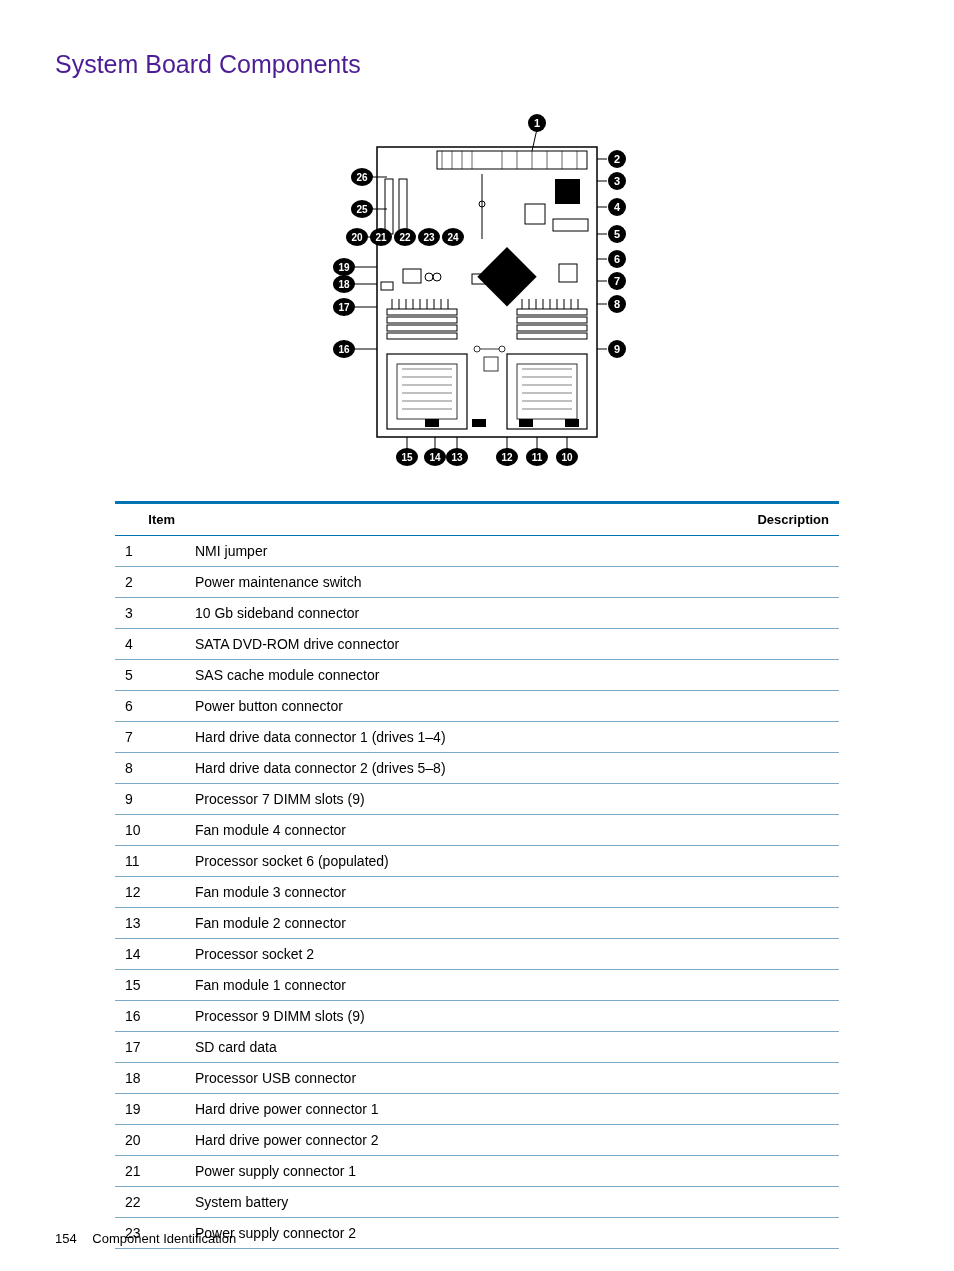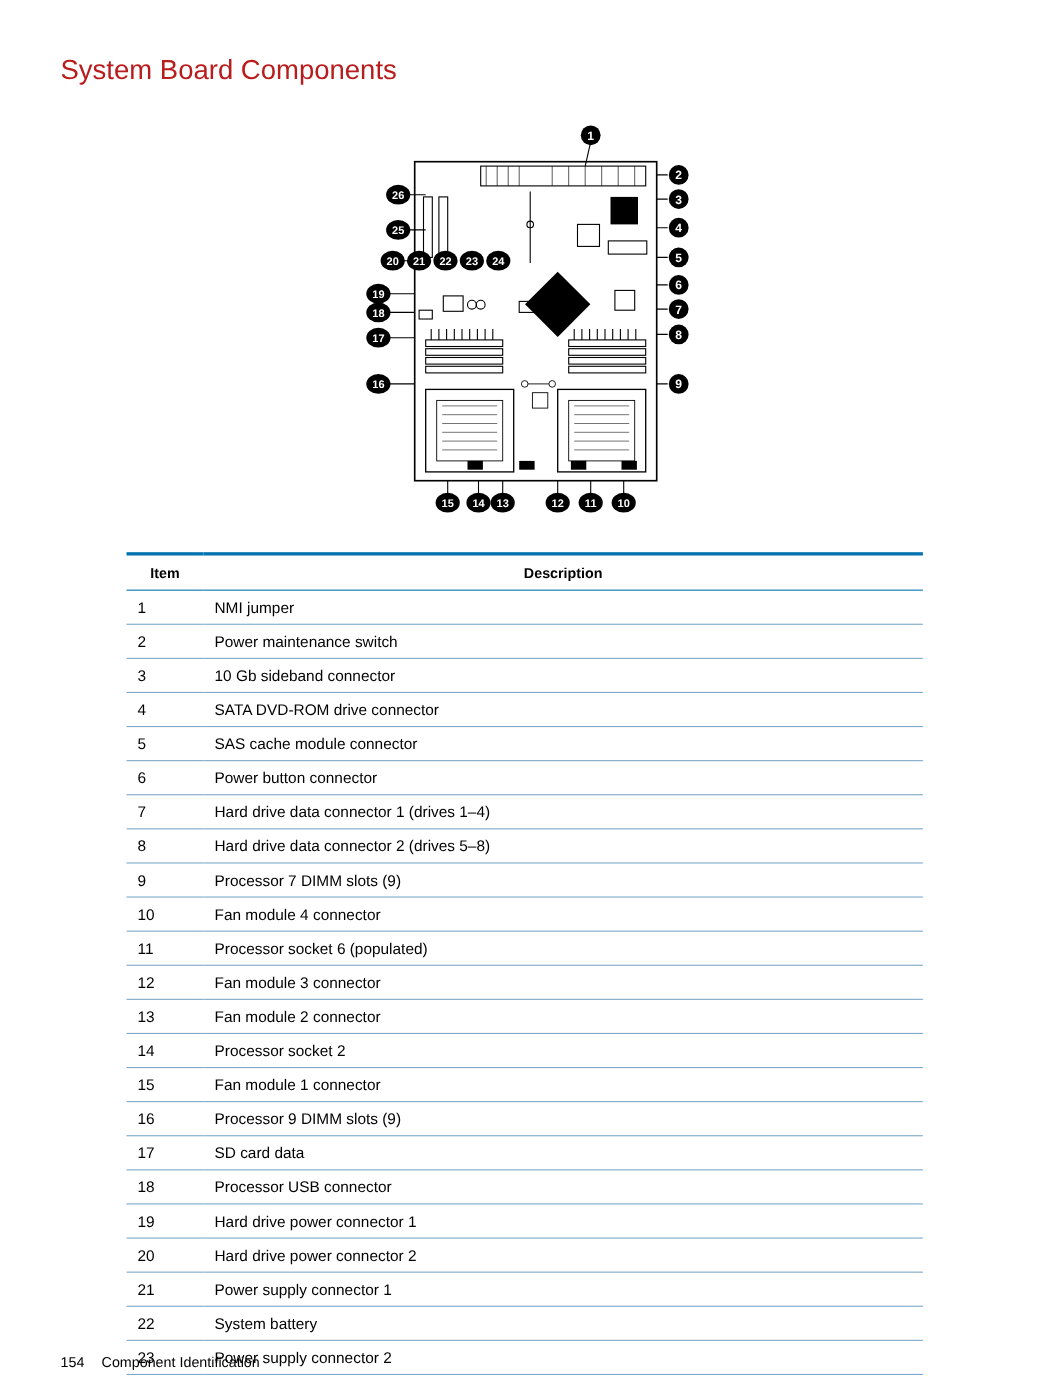--- a/index.html
+++ b/index.html
@@ -9,21 +9,21 @@
     }
     body {
       font-family: Arial, Helvetica, sans-serif;
       background: #ffffff;
       width: 954px;
       height: 1271px;
       position: relative;
       padding: 50px 55px 30px 55px;
     }
     .page-title {
-      color: #b91c1c;
+      color: #4c1d95;
       font-size: 25px;
       font-weight: normal;
       margin-bottom: 30px;
       font-family: Arial, sans-serif;
     }
     .diagram-container {
       text-align: center;
       margin-bottom: 28px;
     }
     .diagram-svg {
@@ -32,21 +32,21 @@
     }
     .table-container {
       margin: 0 60px;
     }
     table {
       width: 100%;
       border-collapse: collapse;
       border-top: 3px solid #0073b0;
     }
     th {
-      text-align: center;
+      text-align: right;
       padding: 8px 10px;
       font-size: 13px;
       font-weight: bold;
       border-bottom: 1px solid #0073b0;
       color: #000;
     }
     th.col-item {
       width: 70px;
     }
     td {

